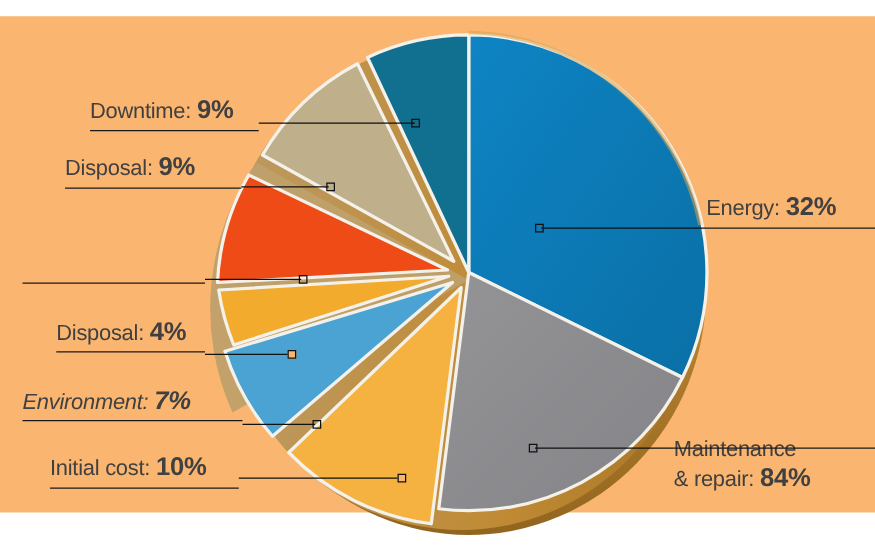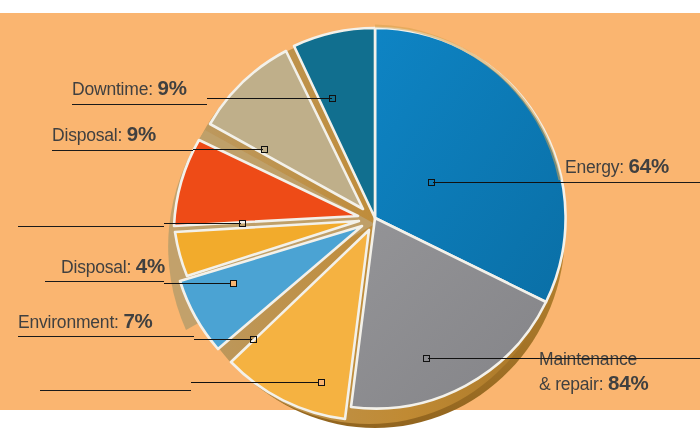--- a/index.html
+++ b/index.html
@@ -89,43 +89,47 @@
     <span class="pc">9%</span>
   </div>
   <div class="rule" style="left:52px; top:150px; width:141px;"></div>
   <div class="leader" style="left:193px; top:149px; width:70px;"></div>
   <div class="dot" style="left:261px; top:146px;"></div>
 
   <div class="rule" style="left:18px; top:226px; width:146px;"></div>
   <div class="leader" style="left:164px; top:223px; width:77px;"></div>
   <div class="dot" style="left:239px; top:220px;"></div>
 
-  <div class="lbl" style="left:61px; top:255px;">
+  <div class="lbl" style="left:45px; top:255px;">
     <span class="nm">Disposal:</span>
     <span class="pc">4%</span>
   </div>
   <div class="rule" style="left:45px; top:281px; width:119px;"></div>
   <div class="leader" style="left:164px; top:283px; width:68px;"></div>
   <div class="dot filled" style="left:230px; top:280px;"></div>
 
-  <div class="lbl" style="left:18px; top:310px;">
+  <div class="lbl" style="left:18px; top:310px;font-style:italic;">
     <span class="nm">Environment:</span>
     <span class="pc">7%</span>
   </div>
   <div class="rule" style="left:18px; top:336px; width:176px;"></div>
   <div class="leader" style="left:194px; top:339px; width:58px;"></div>
   <div class="dot" style="left:250px; top:336px;"></div>
 
+  <div class="lbl" style="left:40px; top:363px;">
+    <span class="nm">Initial cost:</span>
+    <span class="pc">10%</span>
+  </div>
   <div class="rule" style="left:40px; top:390px; width:151px;"></div>
   <div class="leader" style="left:191px; top:382px; width:129px;"></div>
   <div class="dot filled" style="left:318px; top:379px;"></div>
 
   <div class="lbl" style="left:565px; top:155px;">
     <span class="nm">Energy:</span>
-    <span class="pc">64%</span>
+    <span class="pc">32%</span>
   </div>
   <div class="rule" style="left:565px; top:182px; width:135px;"></div>
   <div class="leader" style="left:433px; top:182px; width:132px;"></div>
   <div class="dot" style="left:428px; top:179px;"></div>
 
   <div class="lbl two" style="left:539px; top:305px;margin-top:44px;">
     <div>
       <span class="nm">Maintenance</span>
     </div>
     <div>

